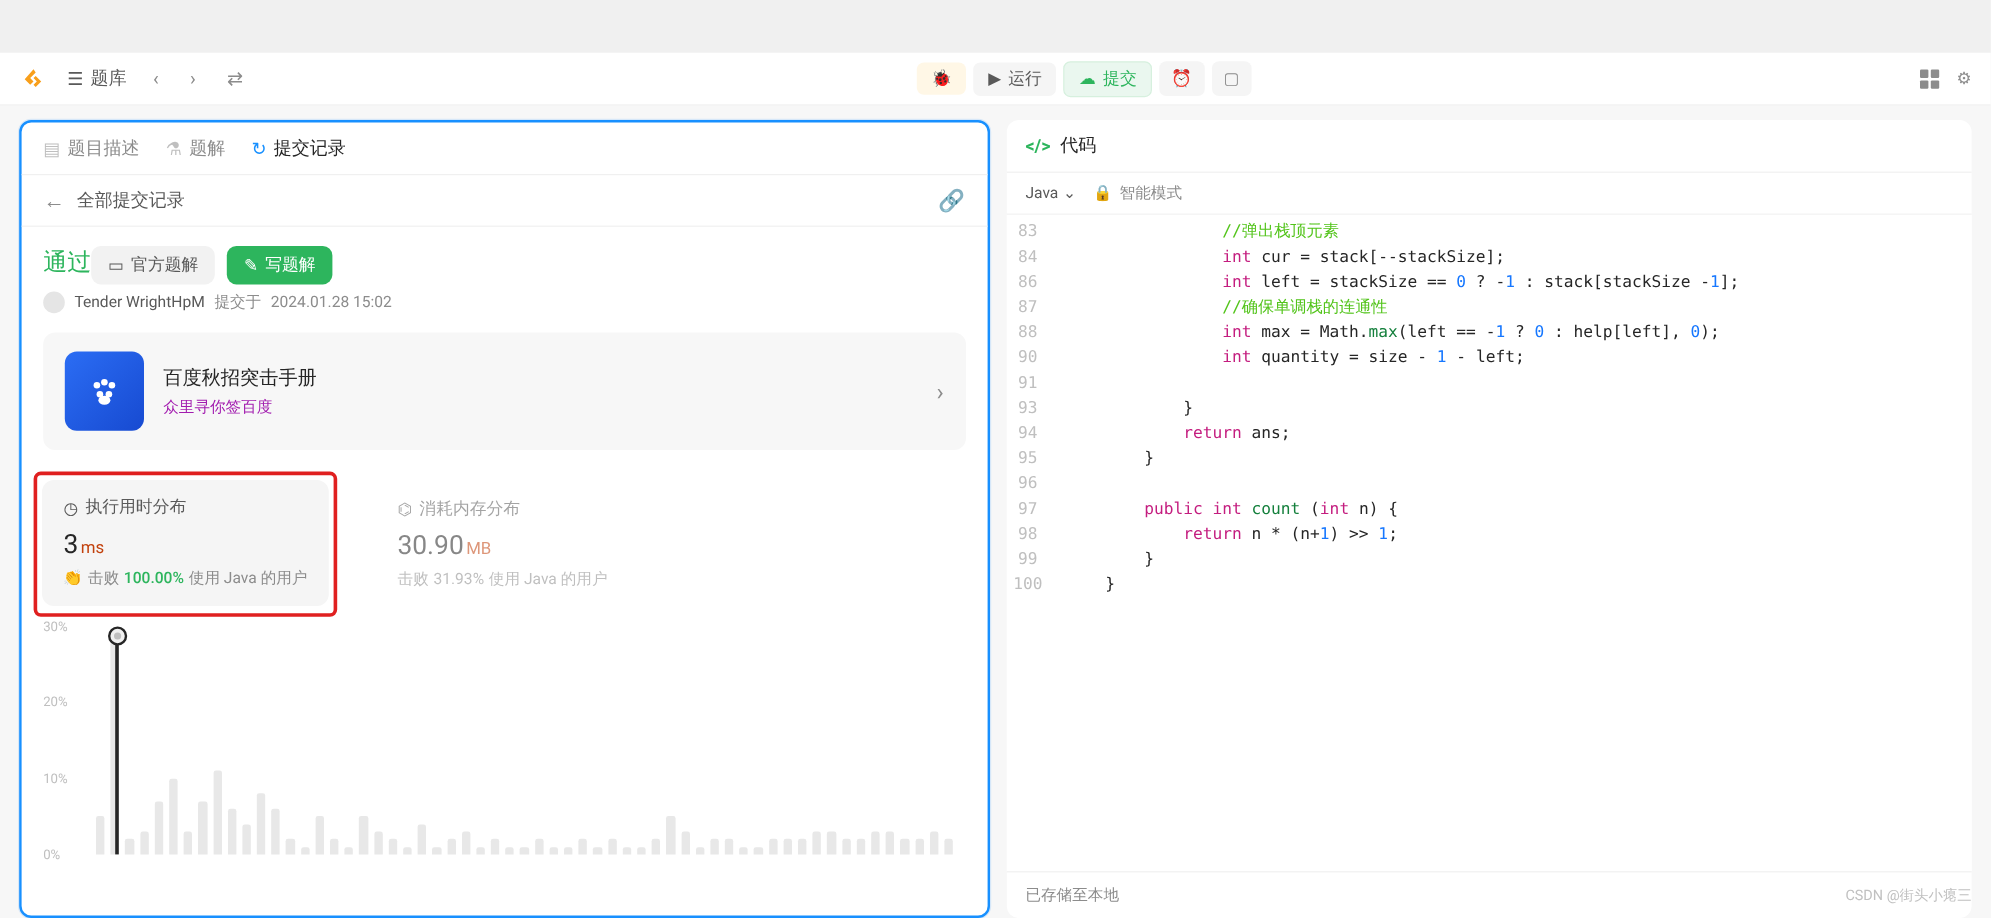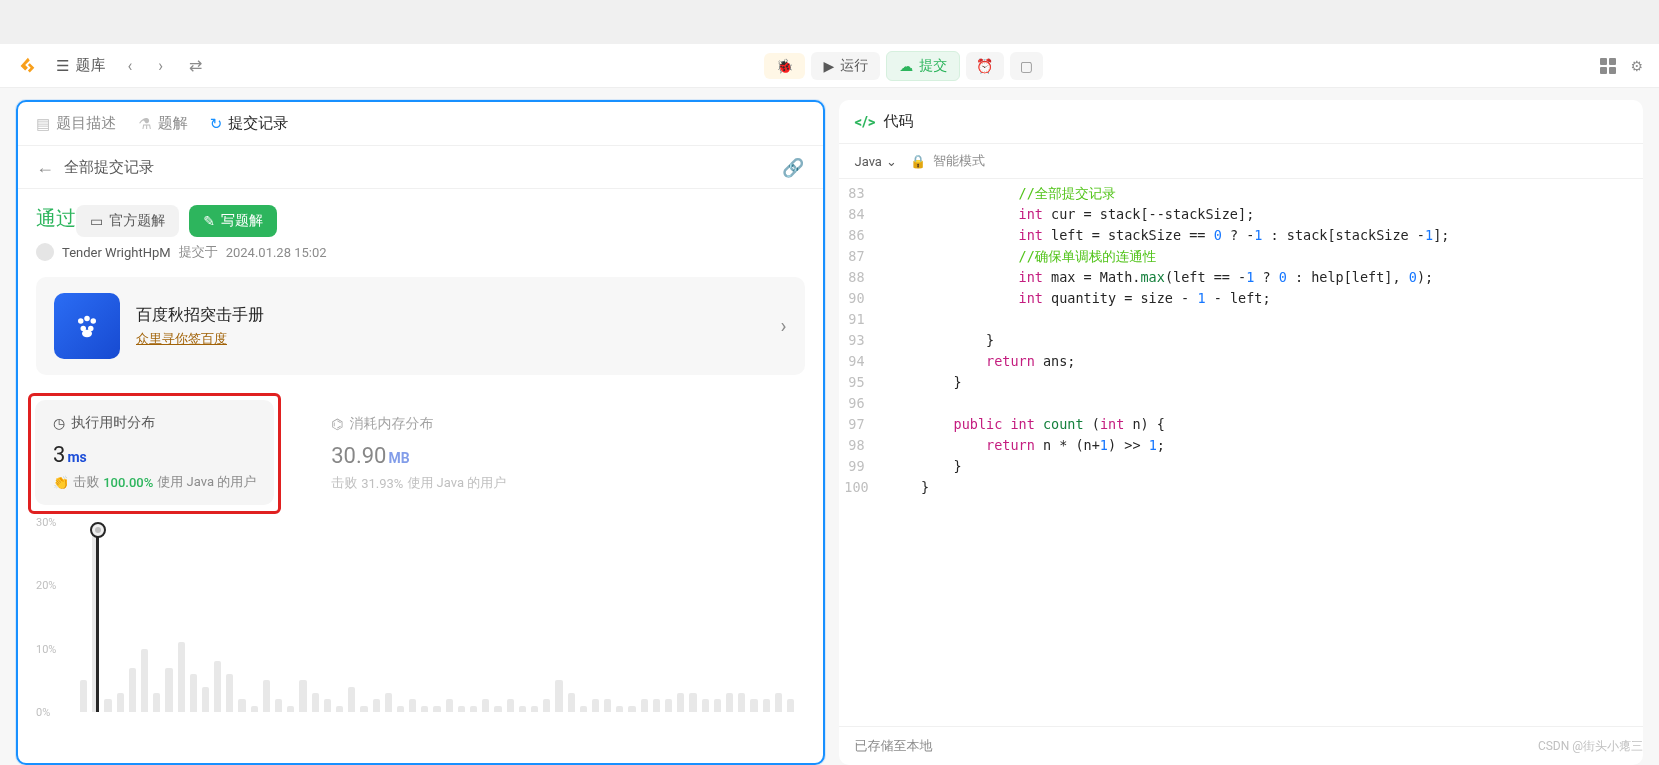--- a/index.html
+++ b/index.html
@@ -45,31 +45,31 @@
 .btn-group { display:flex; gap:10px; }
 .btn { display:flex; align-items:center; gap:6px; padding:7px 14px; border-radius:8px; font-size:14px; cursor:pointer; }
 .btn.gray { background:#f2f2f2; color:#595959; }
 .btn.green { background:#2db55d; color:#fff; }
 
 .promo { background:#f7f7f7; border-radius:10px; padding:16px 18px; display:flex; align-items:center; gap:16px; margin-bottom:26px; cursor:pointer; }
 .promo-icon { width:66px; height:66px; border-radius:10px; background:linear-gradient(135deg,#2b6df4,#174ad1); display:flex; align-items:center; justify-content:center; }
 .paw { width:30px; height:30px; }
 .promo-text { flex:1; }
 .promo-title { font-size:16px; color:#262626; margin-bottom:4px; }
-.promo-sub { font-size:13px; color:#a16207;text-decoration:underline; }
+.promo-sub { font-size:13px; color:#a21caf; }
 .promo-arrow { color:#8c8c8c; font-size:20px; }
 
 .stats-row { display:flex; gap:24px; }
 .stat-card { flex:1; padding:14px 18px; border-radius:10px; }
 .stat-card.active { background:#f5f5f5; }
 .stat-card.dim { opacity:.55; }
 .redbox { border:3px solid #e02020; border-radius:6px; padding:4px; margin:-8px; margin-right:8px; }
 .stat-head { display:flex; align-items:center; gap:6px; color:#595959; font-size:14px; margin-bottom:10px; }
 .stat-val { font-size:22px; color:#262626; margin-bottom:6px; }
-.stat-val .unit { font-size:14px; color:#1d4ed8; font-weight:700; margin-left:2px; }
+.stat-val .unit { font-size:14px; color:#c2410c; font-weight:400; margin-left:2px; }
 .stat-foot { font-size:13px; color:#8c8c8c; display:flex; align-items:center; gap:4px; }
 .stat-foot .pct { color:#2db55d; font-weight:500; }
 .clap { color:#2db55d; }
 
 .chart { position:relative; margin-top:16px; height:190px; padding-left:34px; }
 .ytick { position:absolute; left:0; font-size:11px; color:#bfbfbf; transform:translateY(50%); }
 .bars { position:absolute; left:44px; right:10px; bottom:0; top:0; display:flex; align-items:flex-end; gap:5px; }
 .bar { flex:1; background:#e8e8e8; border-radius:2px 2px 0 0; min-width:4px; }
 .marker { position:absolute; left:60px; top:8px; bottom:0; width:3px; background:#262626; }
 .marker-dot { position:absolute; left:54px; top:0; width:16px; height:16px; border-radius:50%; background:#f0f0f0; border:2px solid #262626; display:flex; align-items:center; justify-content:center; }
@@ -327,21 +327,21 @@
         <span>⌄</span>
       </span>
       <span class="ai-mode">
         <span>🔒</span>
         <span>智能模式</span>
       </span>
     </div>
     <div class="editor" id="editor">
         <div class="line">
           <div class="lineno">83</div>
-          <div class="codetext">                <span class="cm">//全部提交记录</span></div>
+          <div class="codetext">                <span class="cm">//弹出栈顶元素</span></div>
         </div>
         <div class="line">
           <div class="lineno">84</div>
           <div class="codetext">                <span class="ty">int</span> cur = stack[--stackSize];</div>
         </div>
         <div class="line">
           <div class="lineno">86</div>
           <div class="codetext">                <span class="ty">int</span> left = stackSize == <span class="num">0</span> ? -<span class="num">1</span> : stack[stackSize -<span class="num">1</span>];</div>
         </div>
         <div class="line">

